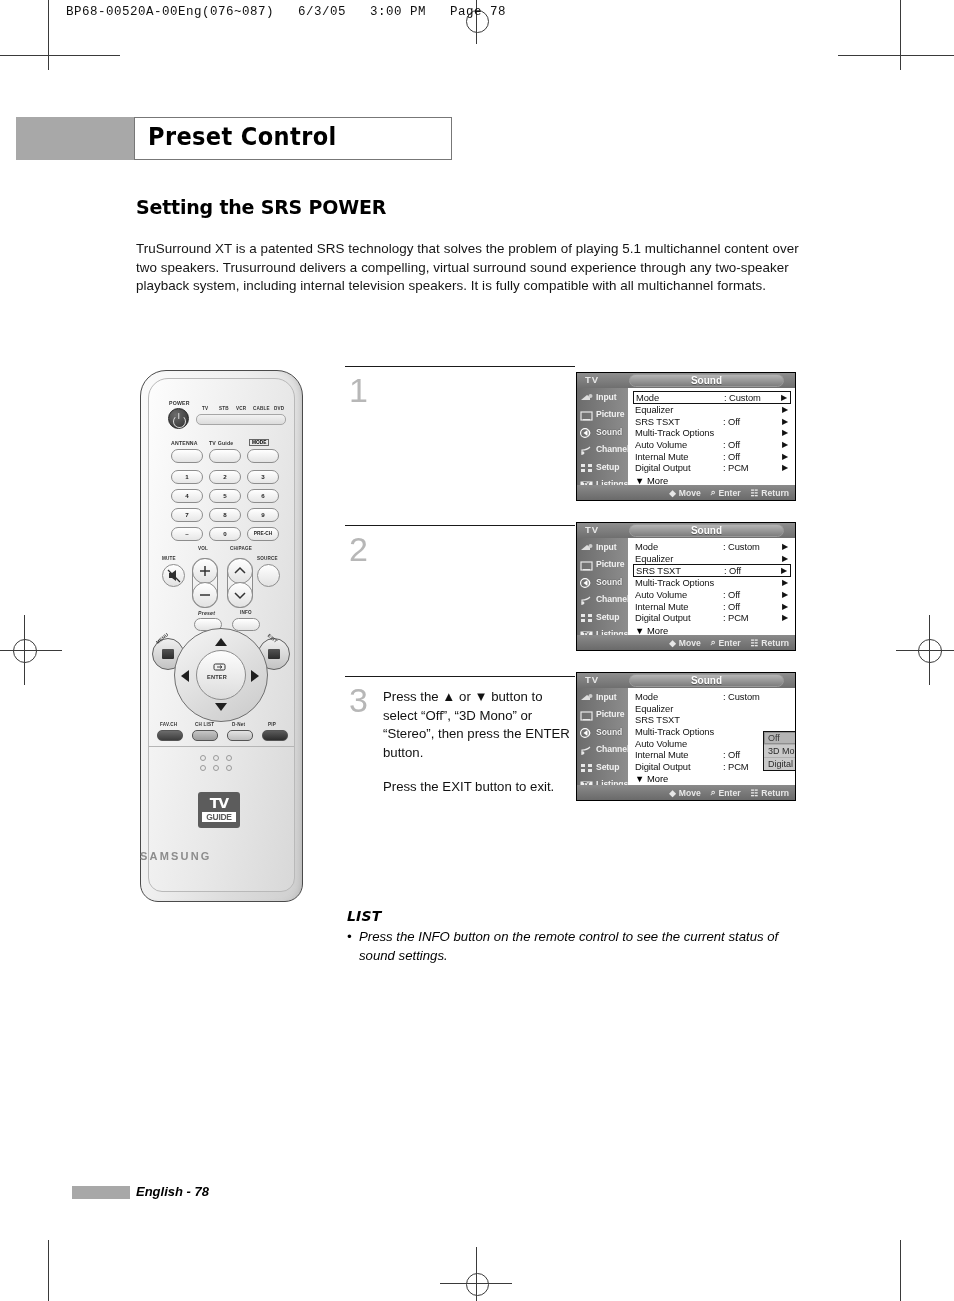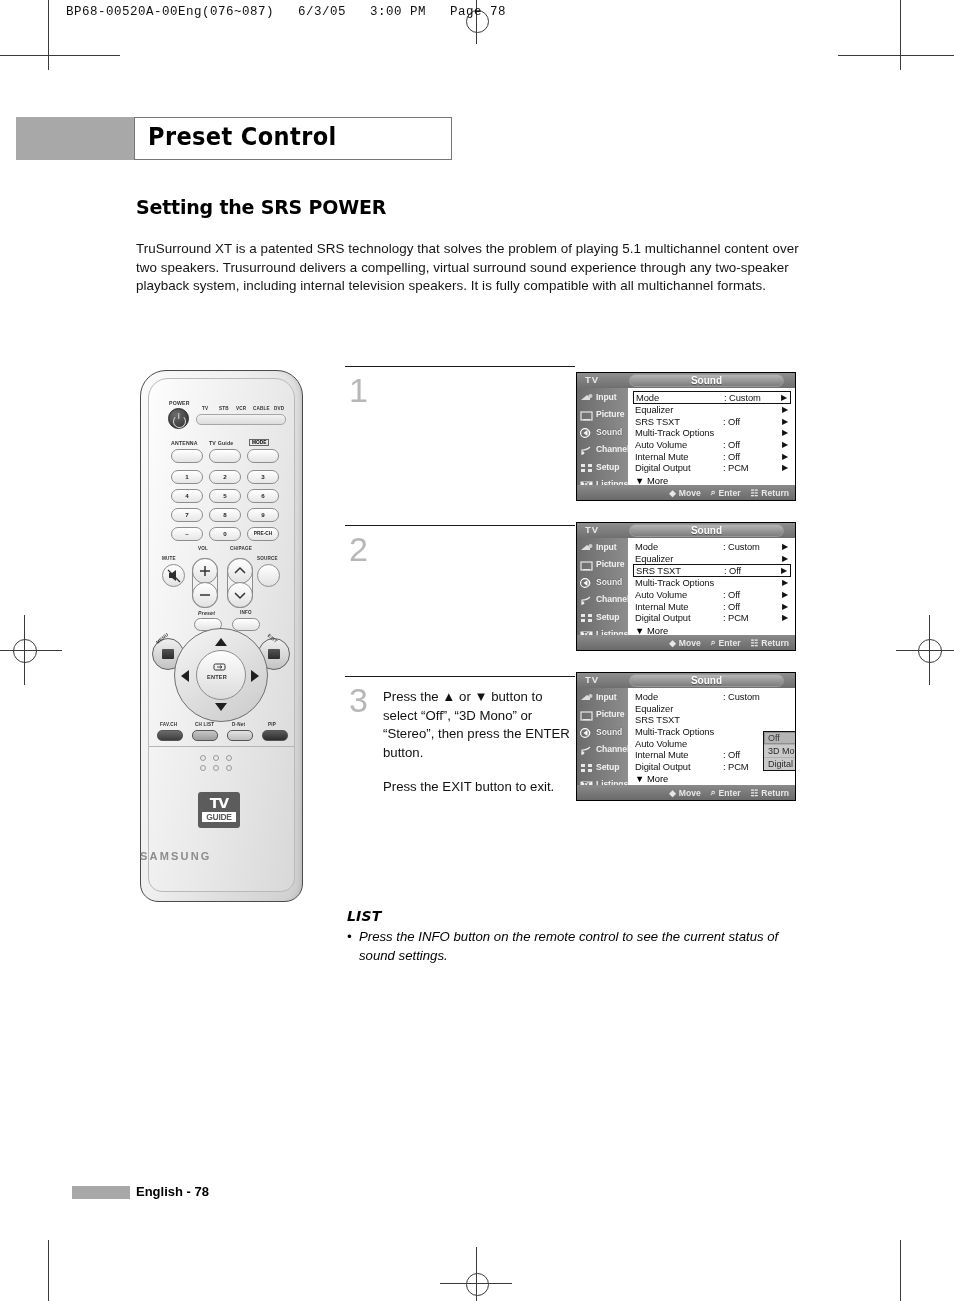--- a/index.html
+++ b/index.html
@@ -35,21 +35,21 @@
 
   
   .note-wrap{position:absolute;left:347px;top:908px;width:460px;}
   .note-title{font-size:14px;font-weight:bold;font-style:italic;font-family:"DejaVu Sans",sans-serif;letter-spacing:.2px;}
   .note-body{display:flex;margin-top:4px;font-style:italic;font-size:13.2px;line-height:18.5px;}
   .note-bullet{width:12px;flex:0 0 12px;}
   .note-text{flex:1;}
 
   
   .footer-band{position:absolute;left:72px;top:1186px;width:58px;height:13px;background:#a8a8a8;}
-  .footer-text{position:absolute;left:136px;top:1184px;font-size:13px;font-weight:bold;font-family:"Liberation Sans",sans-serif;}
+  .footer-text{position:absolute;left:136px;top:1184px;font-size:13px;font-weight:bold;font-family:"Liberation Sans",sans-serif;font-style:italic;}
 
   
   .osd{position:absolute;width:220px;height:129px;background:#d9d9d9;border:1px solid #000;box-sizing:border-box;font-family:"Liberation Sans",sans-serif;overflow:hidden;}
   .osd-top{position:absolute;left:0;top:0;right:0;height:15px;background:linear-gradient(#8e8e8e,#6f6f6f);}
   .osd-tv{position:absolute;left:8px;top:1px;font-size:9.5px;font-weight:bold;color:#e9e9e9;letter-spacing:1px;}
   .osd-titlepill{position:absolute;left:52px;top:1px;width:155px;height:13px;border-radius:7px;background:linear-gradient(#b5b5b5,#7d7d7d);border:1px solid #9a9a9a;box-sizing:border-box;}
   .osd-title{position:absolute;left:52px;top:1px;width:155px;height:13px;line-height:13px;text-align:center;font-size:10px;font-weight:bold;color:#fff;text-shadow:0 1px 0 #555;}
 
   .osd-side{position:absolute;left:0;top:15px;width:51px;bottom:0;background:linear-gradient(90deg,#6c6c6c,#8d8d8d);}
   .osd-side-item{position:relative;height:17.5px;display:flex;align-items:center;padding-left:2px;}

